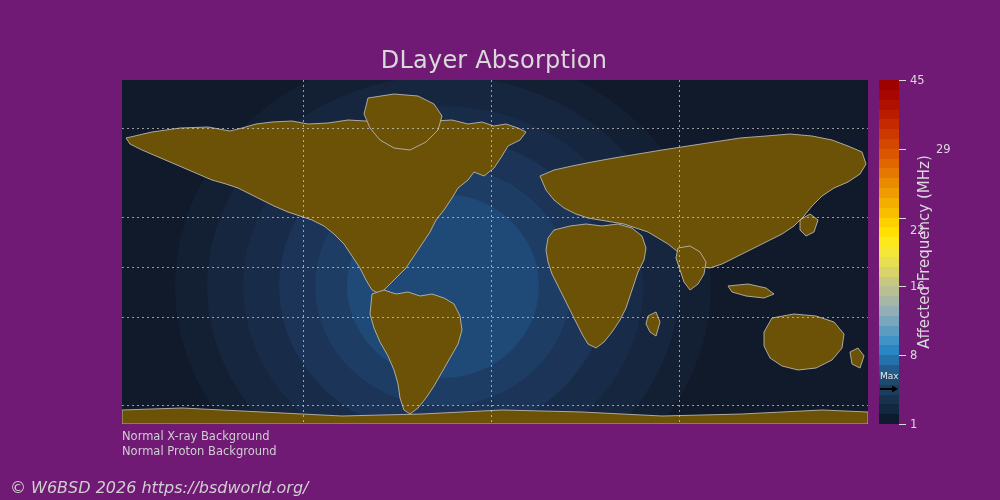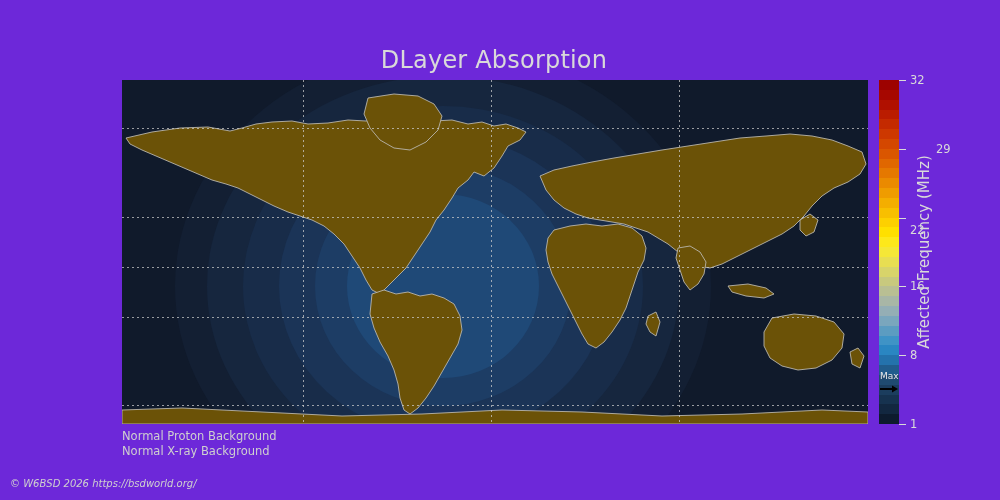--- a/index.html
+++ b/index.html
@@ -11,21 +11,21 @@
     width: 1000px;
     height: 500px;
     overflow: hidden;
     font-family: "DejaVu Sans", "Liberation Sans", sans-serif;
     color: #d9d9d9;
   }
   #root {
     position: relative;
     width: 1000px;
     height: 500px;
-    background: #6d28d9;
+    background: #701a75;
   }
 
   
   #chart-title {
     position: absolute;
     left: 0;
     top: 46px;
     width: 1000px;
     text-align: center;
     font-size: 24px;
@@ -189,21 +189,21 @@
     top: 434px;
     width: 367px;
     text-align: right;
     font-size: 11.5px;
     color: #cfcfcf;
   }
   #copyright {
     position: absolute;
     left: 10px;
     top: 478px;
-    font-size: 10px;
+    font-size: 16px;
     font-style: italic;
     color: #cfcfcf;
   }
 </style>
 </head>
 <body>
 
 <div id="root">
 
   <div id="chart-title">
@@ -346,25 +346,25 @@
         <div class="cb-tick-label" style="top: 344px;">1</div>
         <div class="cb-tick" style="top: 275.2px;"></div>
         <div class="cb-tick-label" style="top: 275.2px;">8</div>
         <div class="cb-tick" style="top: 206.4px;"></div>
         <div class="cb-tick-label" style="top: 206.4px;">16</div>
         <div class="cb-tick" style="top: 137.6px;"></div>
         <div class="cb-tick-label" style="top: 150px;">22</div>
         <div class="cb-tick" style="top: 68.8px;"></div>
         <div class="cb-tick-label" style="top: 68.8px; margin-left: 26px;">29</div>
         <div class="cb-tick" style="top: 0px;"></div>
-        <div class="cb-tick-label" style="top: 0px;">32</div>
+        <div class="cb-tick-label" style="top: 0px;">45</div>
       </div>
   </div>
   <div id="colorbar-axis-label">Affected Frequency (MHz)</div>
 
   <div id="note-block">
+    <div>Normal X-ray Background</div>
     <div>Normal Proton Background</div>
-    <div>Normal X-ray Background</div>
   </div>
 
   <div id="copyright">© W6BSD 2026 https://bsdworld.org/</div>
 
 </div>
 
 </body></html>

